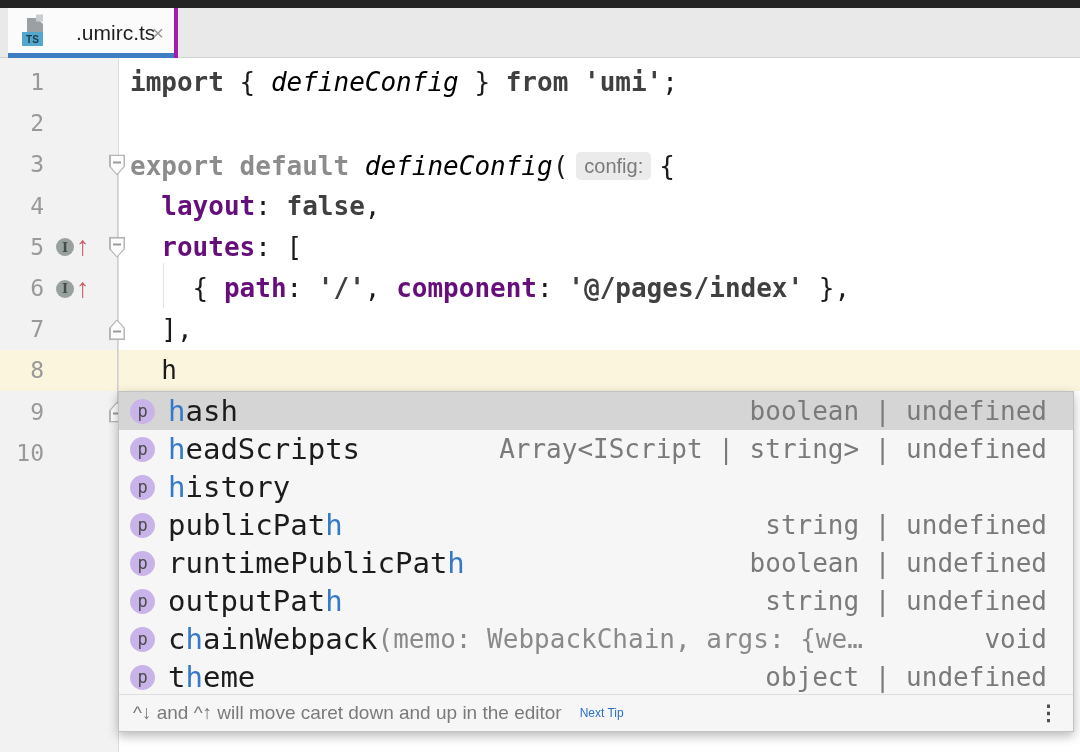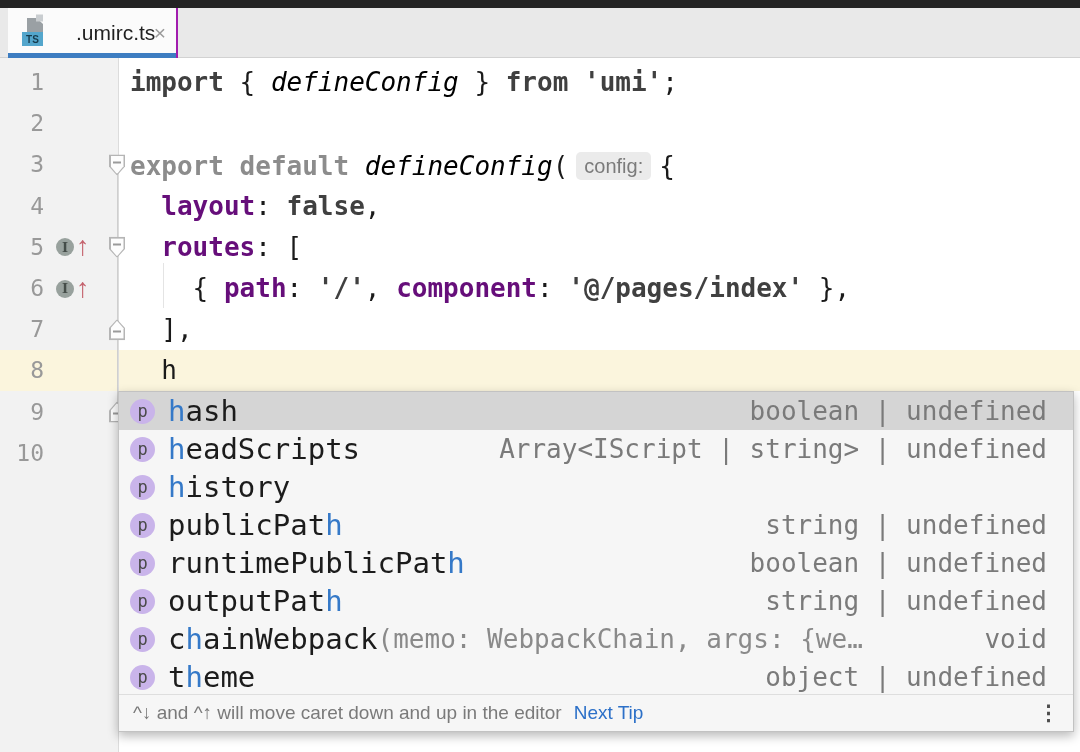--- a/index.html
+++ b/index.html
@@ -4,21 +4,21 @@
 <style>
   * { box-sizing: border-box; margin: 0; padding: 0; }
   body { font-family: "Liberation Sans", sans-serif; background:#e9e9e9; }
   .window { position:relative; width:1080px; height:752px; overflow:hidden; background:#ffffff; }
 
   
   .top-strip { position:absolute; left:0; top:0; width:1080px; height:8px; background:#242424; }
 
   
   .tab-bar { position:absolute; left:0; top:8px; width:1080px; height:50px; background:#e9e9e9; border-bottom:1px solid #d2d2d2; }
-  .tab { position:absolute; left:8px; top:0; width:170px; height:50px; background:#fbfbfb; border-right:2px solid #a21caf; }
+  .tab { position:absolute; left:8px; top:0; width:170px; height:50px; background:#fbfbfb; border-right:4px solid #a21caf; }
   .tab-underline { position:absolute; left:0; bottom:0; width:100%; height:5px; background:#3d7dc1; }
   .ts-icon { position:absolute; left:14px; top:10px; width:26px; height:28px; }
   .ts-icon .page { position:absolute; top:0; left:5px; width:16px; height:19px; background:#9aa0a4; clip-path:polygon(0 0,60% 0,100% 32%,100% 100%,0 100%); }
   .ts-icon .fold { position:absolute; top:0; left:14px; width:7px; height:7px; background:#c9cdd0; }
   .ts-icon .badge { position:absolute; left:0; bottom:0; width:21px; height:14px; background:#54a6cc; color:#173c4e; font-size:10px; font-weight:bold; display:flex; align-items:center; justify-content:center; }
   .tab-label { position:absolute; left:48px; top:13px; font-size:21px; color:#1f1f1f;margin-left:20px; }
   .tab-close { position:absolute; right:10px; top:13px; font-size:21px; color:#9a9a9a; cursor:pointer; }
 
   
   .editor { position:absolute; left:0; top:58px; width:1080px; height:694px; background:#ffffff; }
@@ -58,21 +58,21 @@
   .popup { position:absolute; left:118px; top:333px; width:956px; height:341px; background:#f6f6f6; border:1px solid #c2c2c2; box-shadow:0 4px 10px rgba(0,0,0,0.28); z-index:10; }
   .popup-row { position:relative; width:100%; height:38px; display:flex; align-items:center; }
   .popup-row.selected { background:#d5d5d5; }
   .p-icon { flex:0 0 auto; margin-left:11px; width:25px; height:25px; border-radius:50%; background:#c9b4ea; color:#4a4a4a; font-family:"DejaVu Sans Mono", monospace; font-size:17px; display:flex; align-items:center; justify-content:center; }
   .p-name { margin-left:13px; font-family:"DejaVu Sans Mono", monospace; font-size:29px; color:#1c1c1c; white-space:pre; }
   .p-name .match { color:#3579c8; }
   .p-sig { font-family:"DejaVu Sans Mono", monospace; font-size:26px; color:#8a8a8a; white-space:pre; }
   .p-type { margin-left:auto; margin-right:26px; font-family:"DejaVu Sans Mono", monospace; font-size:26px; color:#7a7a7a; white-space:pre; }
   .popup-hint { position:absolute; left:0; bottom:0; width:100%; height:37px; border-top:1px solid #dedede; background:#f6f6f6; display:flex; align-items:center; padding:0 14px; }
   .hint-text { font-size:19px; color:#7a7a7a; }
-  .hint-link { font-size:19px; color:#2c70c8; margin-left:12px; cursor:pointer;text-align:center; }
+  .hint-link { font-size:12px; color:#2c70c8; margin-left:18px; cursor:pointer;text-align:center; }
   .hint-more { margin-left:auto; color:#4d4d4d; font-size:21px; font-weight:bold; cursor:pointer; }
 </style>
 </head>
 <body>
 
 <div class="window">
   <div class="top-strip"></div>
 
   <div class="tab-bar">
     <div class="tab">

